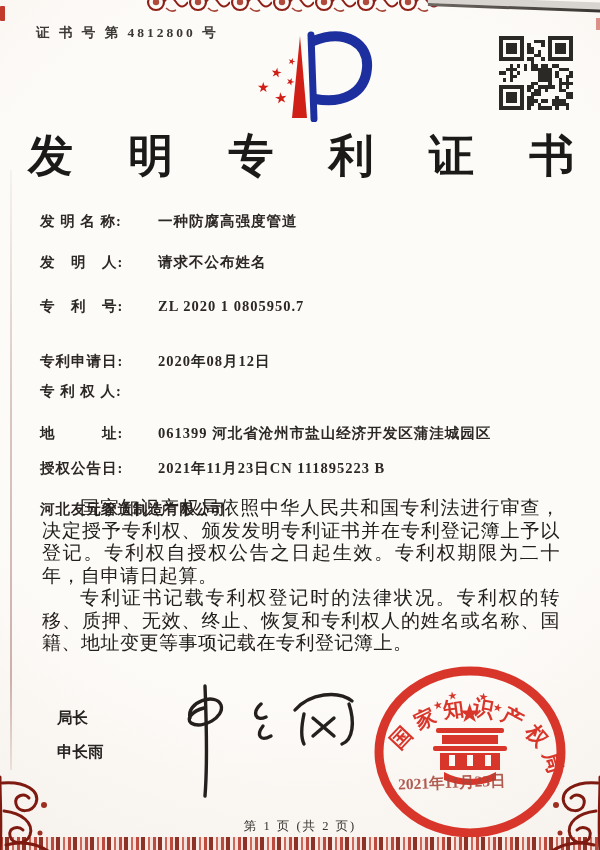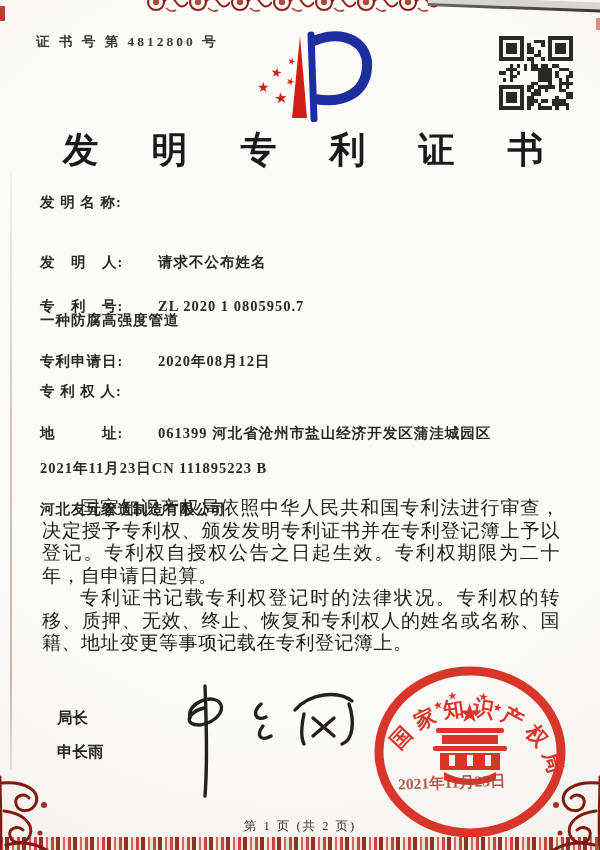--- a/index.html
+++ b/index.html
@@ -10,32 +10,32 @@
 
   
   #top-ornament{left:146px;top:0;width:292px;height:15px;overflow:hidden;}
   #top-right-gray{left:428px;top:-4px;width:180px;height:7px;background:#d8d4d0;transform:rotate(2.2deg);transform-origin:left top;}
   #top-right-line{left:428px;top:3px;width:180px;height:2.5px;background:linear-gradient(90deg,#6e6862,#36322f);transform:rotate(2.2deg);transform-origin:left top;}
   #left-red-tick{left:0;top:6px;width:5px;height:15px;background:#c23a2b;border-radius:1px;}
   #right-red-tick{right:0;top:18px;width:4px;height:12px;background:rgba(194,58,43,.55);}
   #left-fold-line{left:10px;top:170px;width:1.5px;height:600px;
         background:linear-gradient(180deg,rgba(120,70,60,.05),rgba(120,60,50,.28) 40%,rgba(120,40,30,.35) 85%,rgba(120,40,30,.1));}
 
-  #cert-no{left:36px;top:33px;font-size:13.5px;letter-spacing:3px;color:#3b3835;font-weight:600;}
+  #cert-no{left:36px;top:24px;font-size:13.5px;letter-spacing:3px;color:#3b3835;font-weight:600;}
 
   #logo{left:243px;top:28px;}
   #qr{left:499px;top:36px;}
 
-  #title{left:0;top:126px;width:100%;text-align:center;font-size:36px;font-weight:700;
+  #title{left:0;top:126px;width:100%;text-align:left;font-size:45px;font-weight:700;
          letter-spacing:22px;padding-left:28px;box-sizing:border-box;color:#1c1a18;}
   .field-row{position:absolute;left:40px;width:530px;font-size:14.5px;font-weight:600;color:#2b2826;
              display:flex;align-items:baseline;}
   .field-label{display:inline-block;width:118px;flex:0 0 118px;letter-spacing:1px;}
   .field-value{letter-spacing:1px;}
-  #row-0{top:193px;flex-direction:column;} #row-1{top:253px;} #row-2{top:297px;} #row-3{top:352px;}
+  #row-0{top:212px;} #row-1{top:253px;} #row-2{top:297px;} #row-3{top:352px;}
   #row-4{top:382px;flex-direction:column;} #row-5{top:424px;} #grant-row{top:459px;}
   #grant-row .gr-right{margin-left:52px;}
 
   #body-text{left:42px;top:497px;width:518px;font-size:19px;line-height:22.5px;color:#23201e;
              letter-spacing:.5px;}
   #body-text p{margin:0;text-indent:2em;text-align:justify;font-weight:500;}
 
   #sign-title{left:57px;top:708px;font-size:15.5px;font-weight:600;}
   #sign-name{left:57px;top:742px;font-size:15.5px;font-weight:600;}
   #signature{left:160px;top:678px;}
@@ -250,20 +250,21 @@
   </div>
   <div class="field-row" id="row-4">
     <span class="field-label">专 利 权 人:</span>
     <span class="field-value">河北友元管道制造有限公司</span>
   </div>
   <div class="field-row" id="row-5">
     <span class="field-label">地　　　址:</span>
     <span class="field-value">061399 河北省沧州市盐山经济开发区蒲洼城园区</span>
   </div>
   <div class="field-row" id="grant-row">
+    <span class="field-label">授权公告日:</span>
     <span class="field-value">2021年11月23日</span>
     <span class="field-value">CN 111895223 B</span>
   </div>
 
   <div class="abs" id="body-text">
     <p>国家知识产权局依照中华人民共和国专利法进行审查，决定授予专利权、颁发发明专利证书并在专利登记簿上予以登记。专利权自授权公告之日起生效。专利权期限为二十年，自申请日起算。</p>
     <p>专利证书记载专利权登记时的法律状况。专利权的转移、质押、无效、终止、恢复和专利权人的姓名或名称、国籍、地址变更等事项记载在专利登记簿上。</p>
   </div>
 
   <div class="abs" id="sign-title">局长</div>

